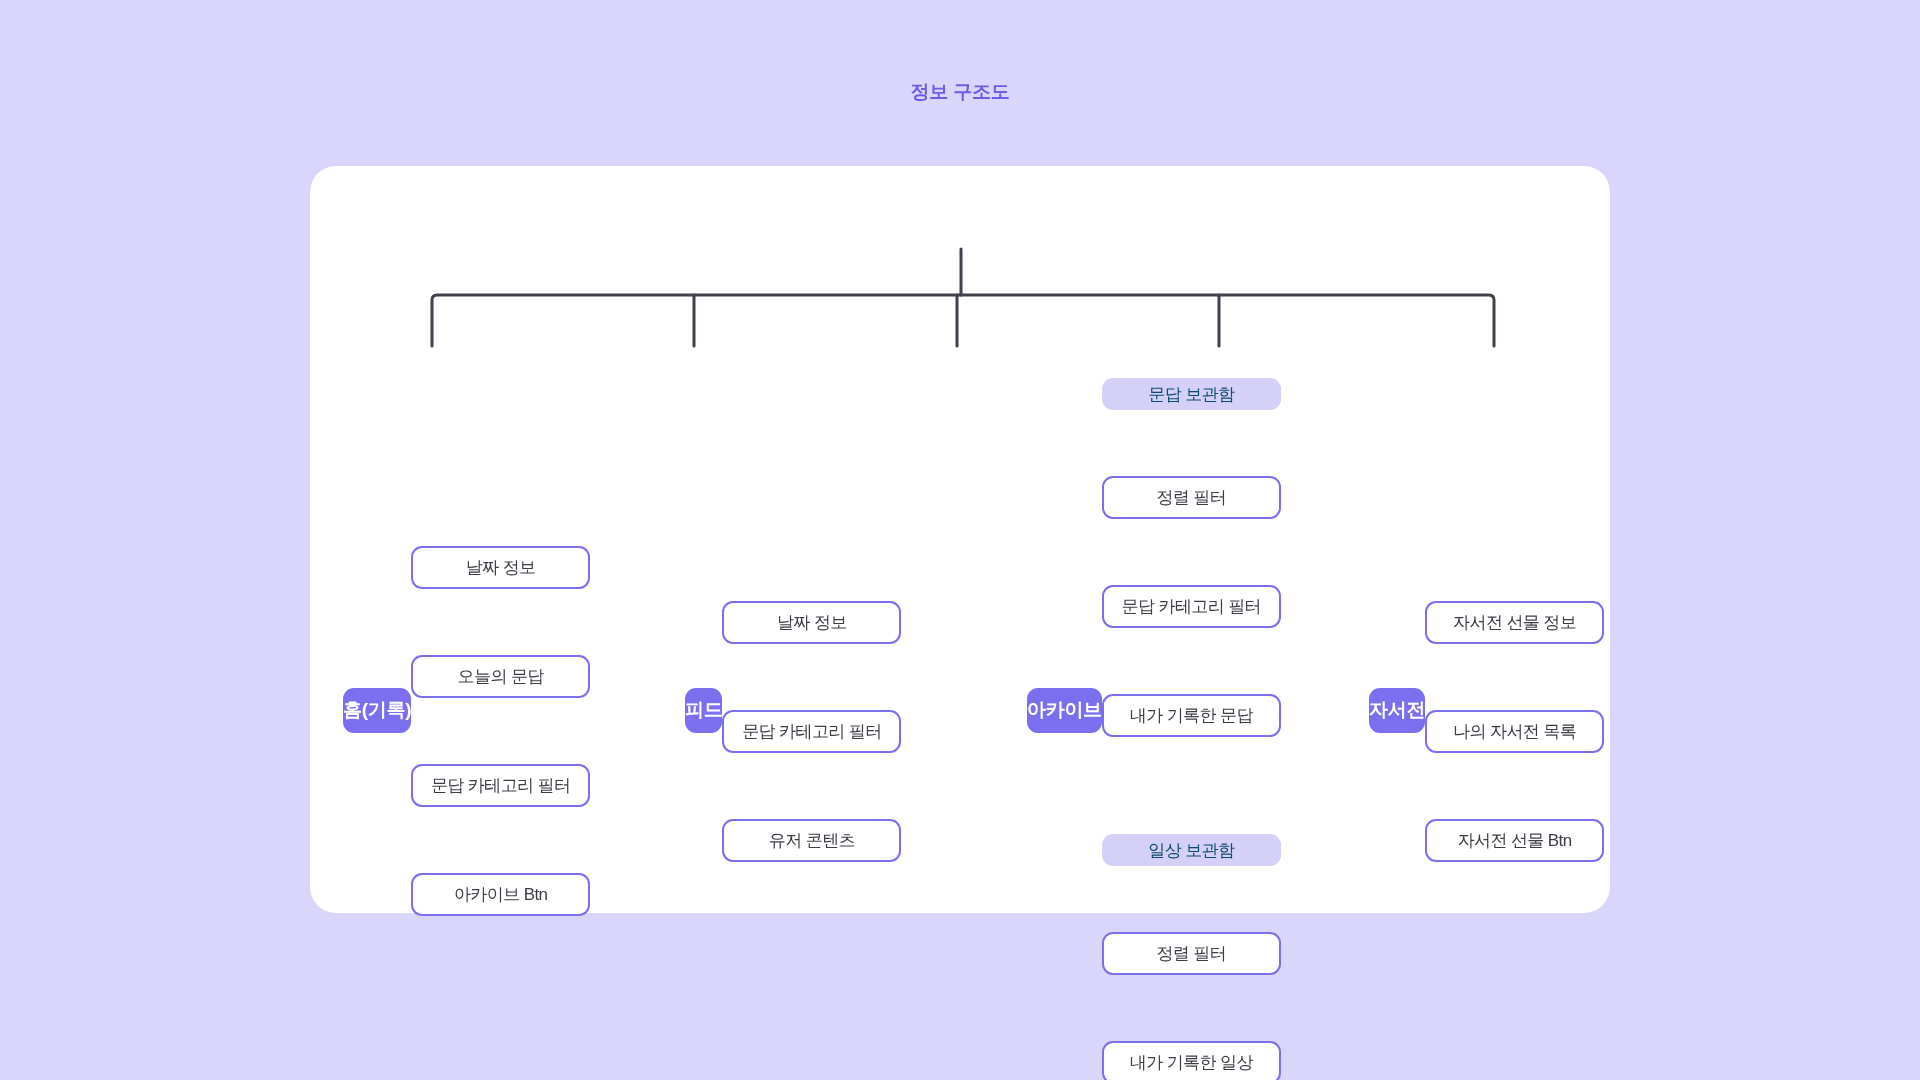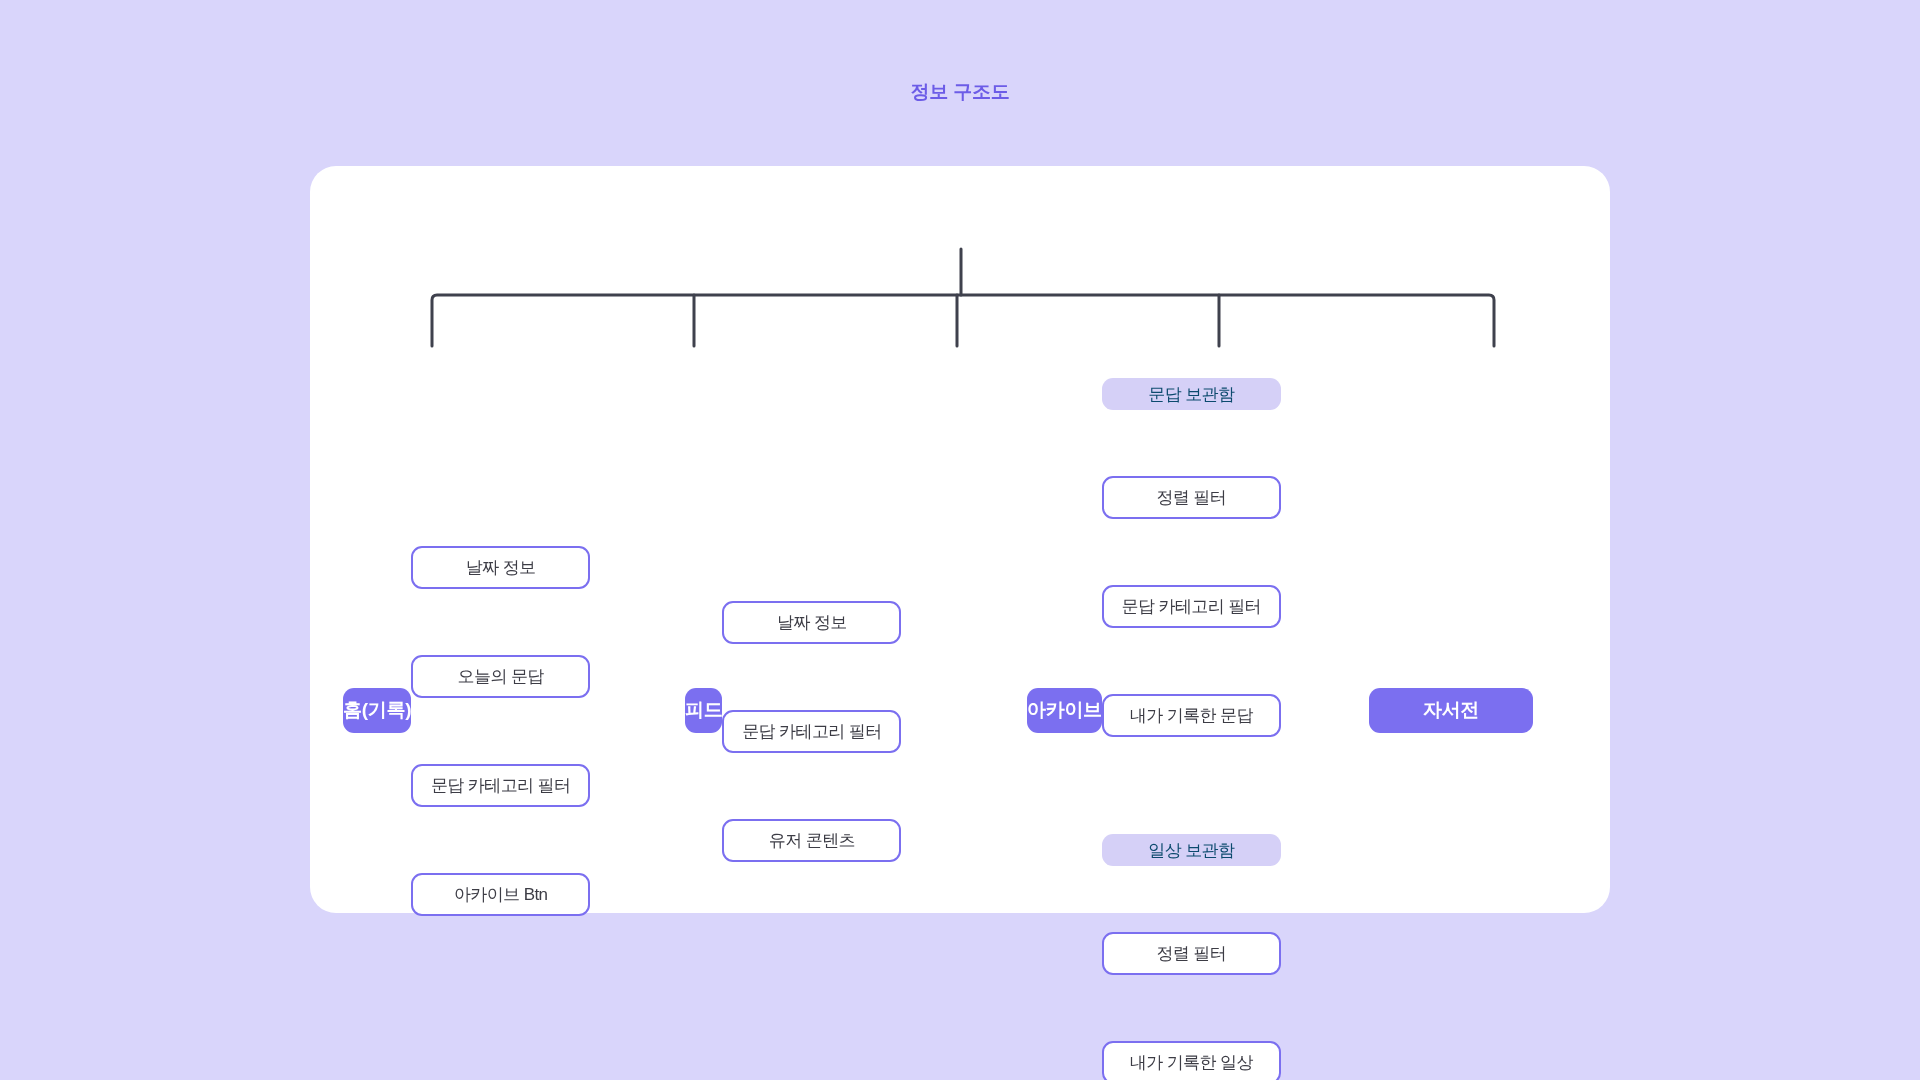--- a/index.html
+++ b/index.html
@@ -192,18 +192,23 @@
         <div class="leaf">문답 카테고리 필터</div>
         <div class="leaf">내가 기록한 문답</div>
         <div class="section-head group-gap">일상 보관함</div>
         <div class="leaf">정렬 필터</div>
         <div class="leaf">내가 기록한 일상</div>
       </div>
     </div>
 
     <div class="column">
       <div class="l1-node l1-narrow">자서전</div>
+      <div class="children">
+        <div class="leaf">자서전 선물 정보</div>
+        <div class="leaf">나의 자서전 목록</div>
+        <div class="leaf">자서전 선물 Btn</div>
+      </div>
     </div>
 
 
   </div>
 
 </div>
 
 </body></html>

